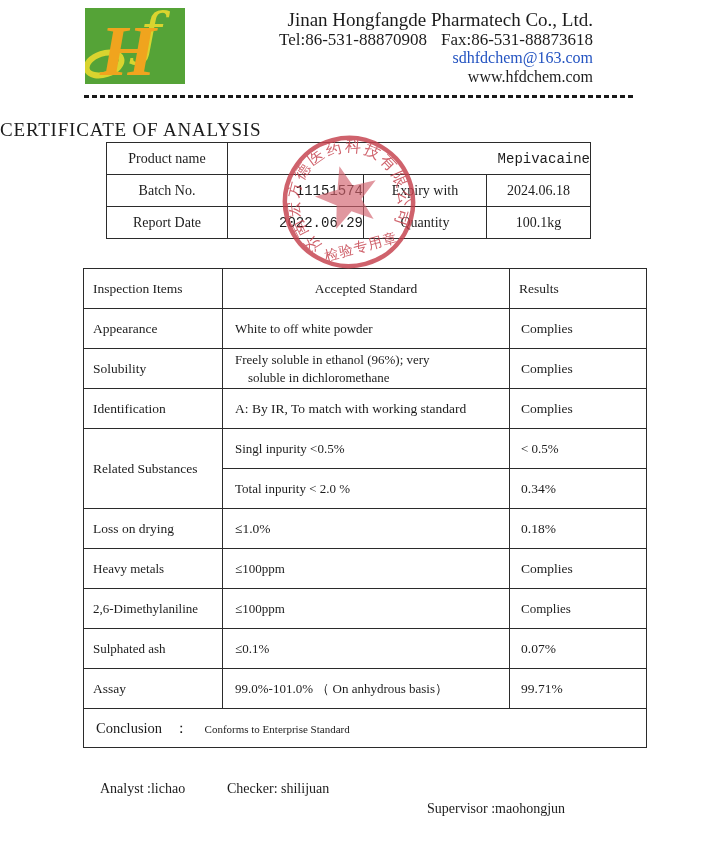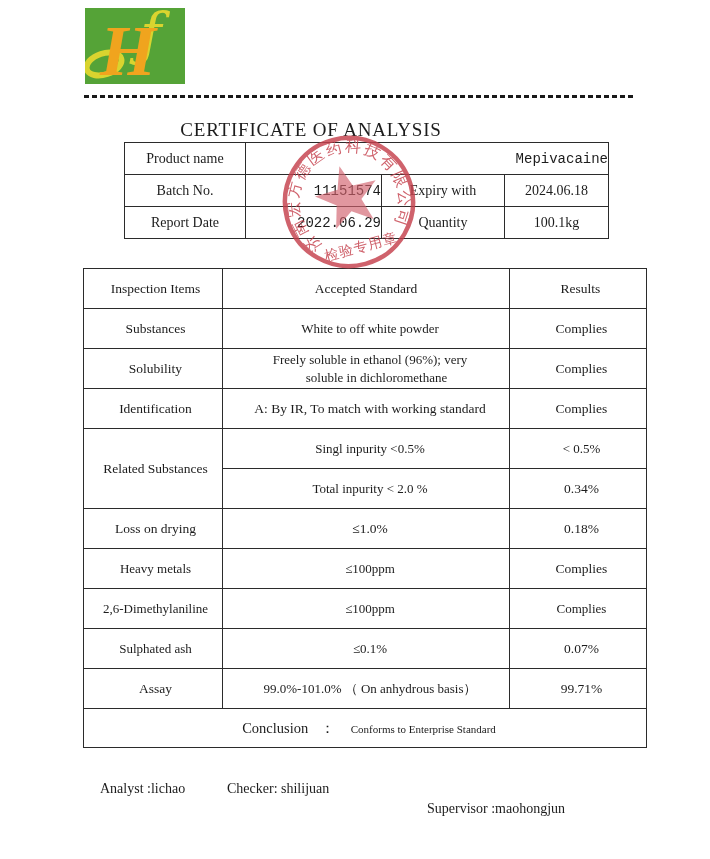--- a/index.html
+++ b/index.html
@@ -15,31 +15,31 @@
   .head-telfax{font-size:17px;line-height:19px;white-space:nowrap;}
   .head-telfax .tel{margin-right:14px;}
   .head-email{font-size:16px;line-height:18px;color:#2353c1;}
   .head-site{font-size:16px;line-height:19px;}
   .rule{
     position:absolute;left:84px;top:95px;width:552px;height:3px;
     background:repeating-linear-gradient(90deg,#191919 0 5px,transparent 5px 8px);
   }
   
   .doc-title{
-    position:absolute;top:119px;left:0;width:622px;text-align:center;
+    position:absolute;top:119px;left:0;width:622px;
     font-size:19px;letter-spacing:.8px;
   }
   
   table{border-collapse:collapse;table-layout:fixed;position:absolute;}
   td{border:1px solid #2b2b2b;vertical-align:middle;overflow:hidden;}
-  .prod-table{left:124px;top:142px;width:484px;font-size:14px;border-radius:22px;}
+  .prod-table{left:106px;top:142px;width:484px;font-size:14px;border-radius:22px;}
   .prod-table td{height:31px;text-align:center;padding:0;}
   .prod-table td.val-left{text-align:right;padding-left:9px;font-family:Liberation Mono, monospace;}
   .main-table{left:83px;top:268px;width:563px;font-size:13.5px;}
-  .main-table td{height:39px;padding:0 4px 0 9px;text-align:center;}
+  .main-table td{height:39px;padding:0 4px 0 9px;text-align:left;}
   .main-table td.std{padding-left:12px;}
   .main-table td.res{padding-left:11px;}
   .main-table td.center{text-align:center;padding-left:4px;}
   .sm{font-size:13px;}
   .prewrap{white-space:pre-wrap;line-height:1.35;}
   .concl-label{font-size:14.5px;}
   .concl-colon{margin:0 16px 0 12px;font-size:14.5px;}
   .concl-text{font-size:11px;}
   
   .stamp{position:absolute;left:243px;top:96px;pointer-events:none;}
@@ -54,20 +54,28 @@
 
 <div class="page">
 
   <svg class="logo" width="100" height="76" viewBox="0 0 100 76">
     <rect width="100" height="76" fill="#55a337"></rect>
     <ellipse cx="19" cy="56" rx="18" ry="10.5" fill="none" stroke="#d9d42f" stroke-width="6" transform="rotate(-18 19 56)"></ellipse>
     <text x="55" y="46" font-size="58" font-style="italic" fill="#d9d42f" font-family="&quot;DejaVu Serif&quot;, serif">ƒ</text>
     <text x="15" y="67" font-size="72" font-weight="bold" font-style="italic" fill="#f0a41e" font-family="&quot;Liberation Serif&quot;, serif">H</text>
   </svg>
 
+  <div class="head-text">
+    <div class="head-company">Jinan Hongfangde Pharmatech Co., Ltd.</div>
+    <div class="head-telfax">
+      <span class="tel">Tel:86-531-88870908</span><span>Fax:86-531-88873618</span>
+    </div>
+    <div class="head-email">sdhfdchem@163.com</div>
+    <div class="head-site">www.hfdchem.com</div>
+  </div>
 
   <div class="rule"></div>
 
   <div class="doc-title">CERTIFICATE OF ANALYSIS</div>
 
   <table class="prod-table">
     <colgroup>
         <col style="width:121px">
         <col style="width:136px">
         <col style="width:123px">
@@ -99,21 +107,21 @@
         <col style="width:287px">
         <col style="width:137px">
       </colgroup>
     <tbody>
         <tr>
       <td>Inspection Items</td>
       <td class="center">Accepted Standard</td>
       <td>Results</td>
     </tr>
     <tr>
-      <td>Substances</td>
+      <td>Appearance</td>
       <td class="std sm">White to off white powder</td>
       <td class="res">Complies</td>
     </tr>
     <tr>
       <td>Solubility</td>
       <td class="std sm prewrap">Freely soluble in ethanol (96%); very
     soluble in dichloromethane</td>
       <td class="res">Complies</td>
     </tr>
     <tr>

